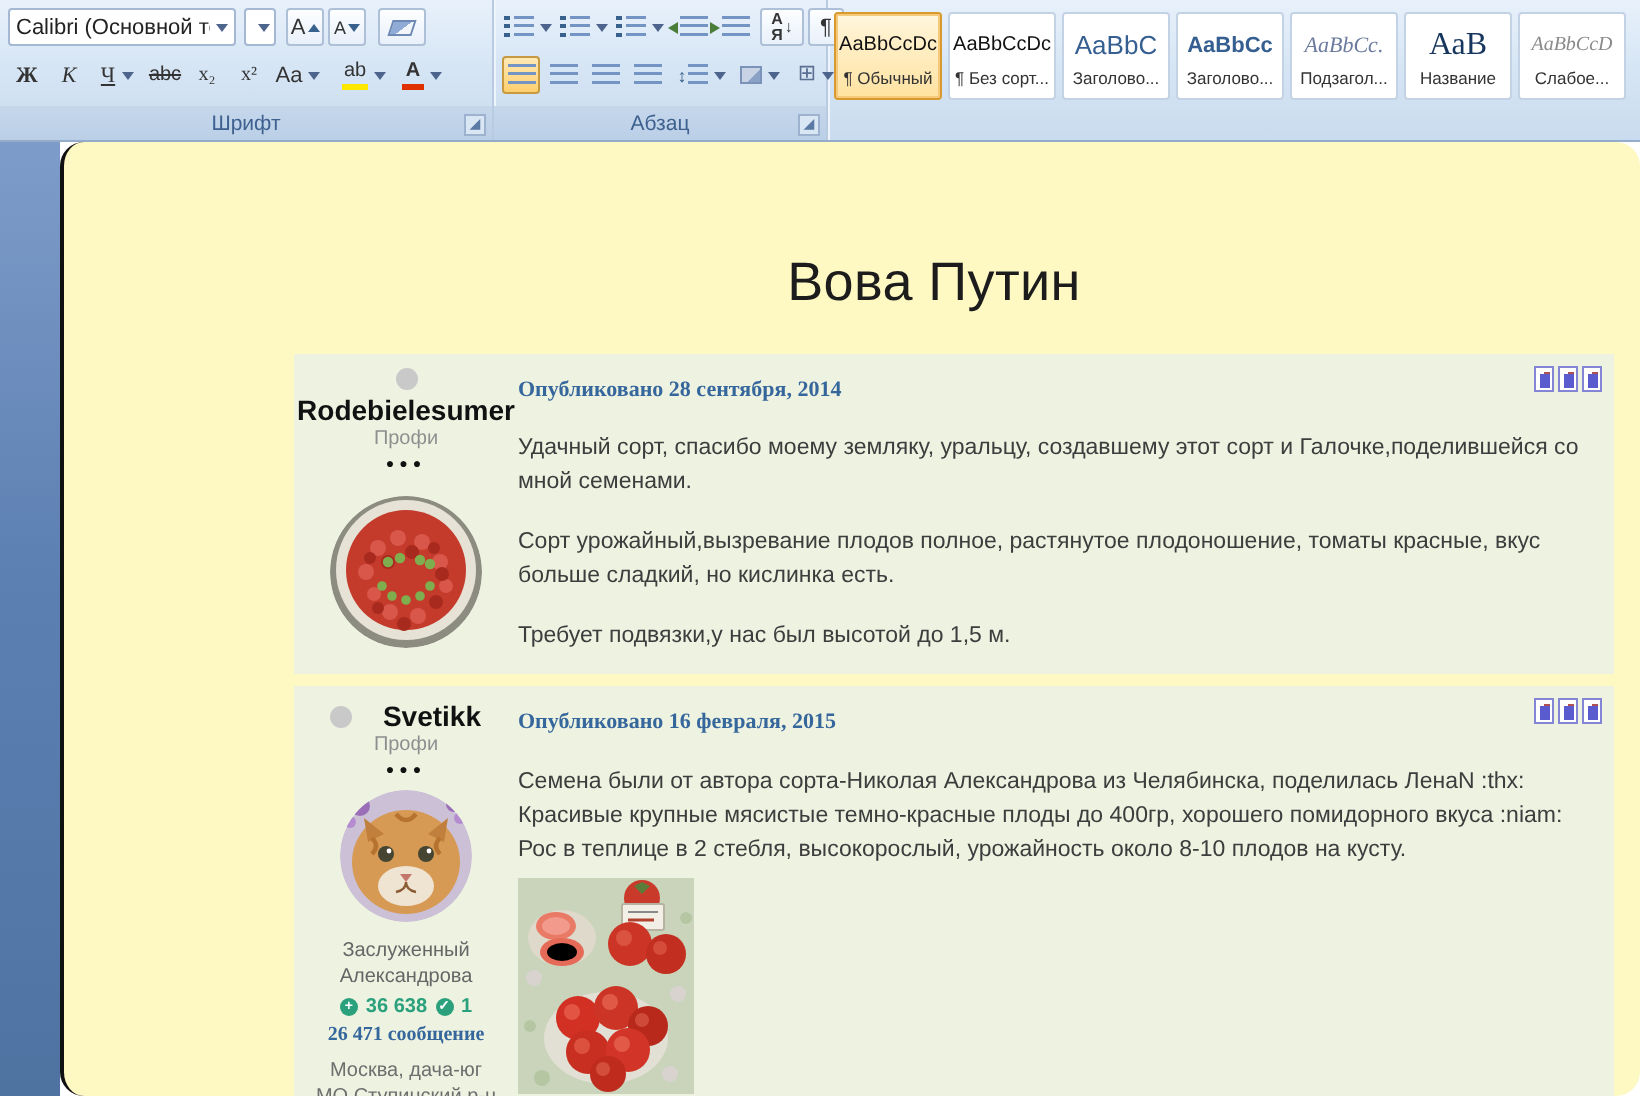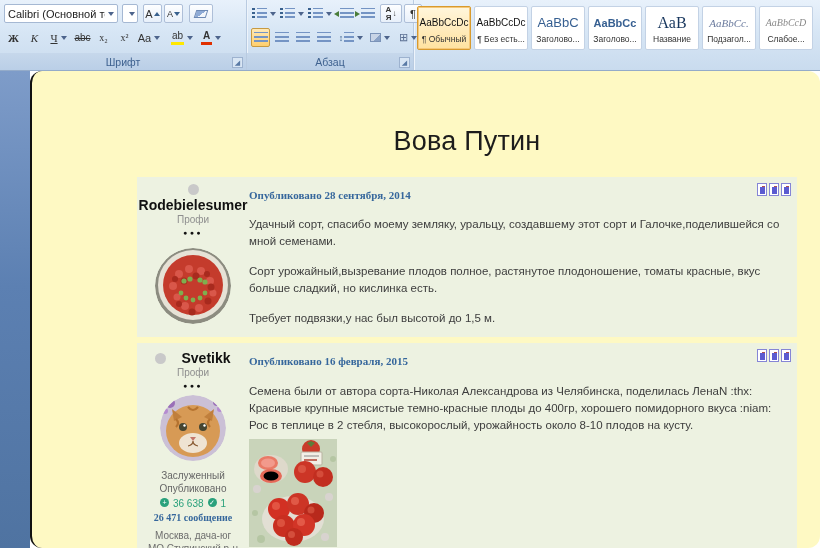--- a/index.html
+++ b/index.html
@@ -74,21 +74,21 @@
 
   
   #app-strip { position:absolute; left:0; top:71px; width:30px; bottom:0;
     background:linear-gradient(180deg,#7e9cc9 0%,#5c80b2 45%,#4f73a1 100%); }
   #page { position:absolute; left:30px; top:71px; right:0; bottom:0; background:#fef9c3;
     border-left:2px solid #111;border-radius:12px; }
 
   #doc-title { position:absolute; left:105px; width:660px; top:55px; text-align:center;
     font-size:27px; color:#1c1c1c; letter-spacing:.2px; }
 
-  .post { position:absolute; left:105px; width:660px; background:#edf2e1; }
+  .post { position:absolute; left:115px; width:660px; background:#edf2e1; }
   #post1 { top:106px; height:160px; }
   #post2 { top:272px; height:205px; }
 
   .pcol { position:absolute; left:0; top:0; bottom:0; width:112px;
     display:flex; flex-direction:column; align-items:center; }
   .pbody { position:absolute; left:112px; right:8px; top:0; }
 
   .gray-dot { width:11px; height:11px; border-radius:50%; background:#c9c9c9; flex:none; }
   .uname { font-size:14px; font-weight:bold; color:#111; }
   .urole { font-size:10px; color:#8f8f8f; }
@@ -99,21 +99,21 @@
   .ptext { font-size:11.5px; color:#3d3d3d; line-height:17px; }
   .pbody p { margin:13px 0 0; }
   .plines { margin-top:14px; }
 
   .ph-icons { position:absolute; right:6px; top:6px; display:flex; gap:2px; }
   .ph { width:10px; height:13px; border:1px solid #8585d6; background:#fff; position:relative; }
   .ph::after { content:""; position:absolute; left:2px; top:3px; width:5px; height:7px;
     background:#5b5bd0; box-shadow:1px -2px 0 -1px #b05050; }
 
   .rank { font-size:10px; color:#666; line-height:13px; }
-  .stats { display:flex; gap:4px; margin-top:3px; font-size:10px; font-weight:normal; color:#2aa17c; }
+  .stats { display:flex; align-items:center; gap:4px; margin-top:3px; font-size:10px; font-weight:bold; color:#2aa17c; }
   .gicon { width:9px; height:9px; border-radius:50%; background:#2aa17c; color:#fff; font-size:7px;
     display:flex; align-items:center; justify-content:center; line-height:1; flex:none; }
   .msglink { font-family:"Liberation Serif",serif; font-weight:bold; font-size:10px; color:#36679c; margin-top:3px; }
   .loc { font-size:10px; color:#6e6e6e; line-height:13px; text-align:center; }
 
   .avatar { border-radius:50%; overflow:hidden; flex:none; }
 </style>
 </head>
 <body>
 
@@ -255,37 +255,37 @@
   </div>
 
   <div class="grp g-styles" style="border-right:none">
     <div class="row r1 styles-row" style="height:46px;align-items:flex-start">
       <div class="stylebox selected sb1">
         <span class="s-sample">AaBbCcDc</span>
         <span class="s-name">¶ Обычный</span>
       </div>
       <div class="stylebox sb2">
         <span class="s-sample">AaBbCcDc</span>
-        <span class="s-name">¶ Без есть...</span>
+        <span class="s-name">¶ Без сорт...</span>
       </div>
       <div class="stylebox sb3">
         <span class="s-sample">AaBbC</span>
         <span class="s-name">Заголово...</span>
       </div>
       <div class="stylebox sb4">
         <span class="s-sample">AaBbCc</span>
         <span class="s-name">Заголово...</span>
       </div>
+      <div class="stylebox sb6">
+        <span class="s-sample">AaBbCc.</span>
+        <span class="s-name">Подзагол...</span>
+      </div>
       <div class="stylebox sb5">
         <span class="s-sample">АаВ</span>
         <span class="s-name">Название</span>
-      </div>
-      <div class="stylebox sb6">
-        <span class="s-sample">AaBbCc.</span>
-        <span class="s-name">Подзагол...</span>
       </div>
       <div class="stylebox sb7">
         <span class="s-sample">AaBbCcD</span>
         <span class="s-name">Слабое...</span>
       </div>
     </div>
   </div>
 </div>
 
 <div id="app-strip"></div>
@@ -379,21 +379,21 @@
           <ellipse cx="33" cy="48" rx="14" ry="10" fill="#efe3d2"></ellipse>
           <circle cx="23" cy="32" r="4" fill="#454531"></circle>
             <circle cx="43" cy="32" r="4" fill="#454531"></circle>
           <circle cx="24.5" cy="30.5" r="1.2" fill="#fff"></circle>
             <circle cx="44.5" cy="30.5" r="1.2" fill="#fff"></circle>
           <path d="M30 42 L36 42 L33 46 Z" fill="#c4766a"></path>
           <path d="M33 46 q0 4 -5 5 M33 46 q0 4 5 5" stroke="#8a5b33" stroke-width="1.2" fill="none"></path>
         </svg>
       </span>
       <span class="rank" style="margin-top:8px">Заслуженный</span>
-      <span class="rank">Опубликовано</span>
+      <span class="rank">Александрова</span>
       <span class="stats">
         <span class="gicon">+</span>
         <span>36 638</span>
         <span class="gicon">✓</span>
         <span>1</span>
       </span>
       <span class="msglink">26 471 сообщение</span>
       <span class="loc" style="margin-top:6px">Москва, дача-юг</span>
       <span class="loc">МО,Ступинский р-н</span>
     </div>

